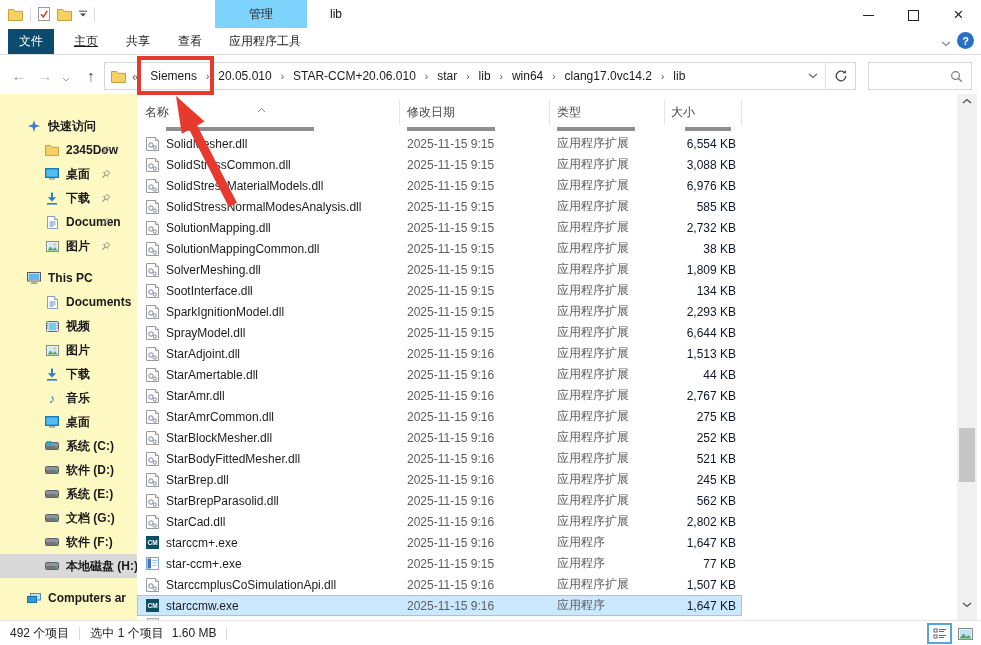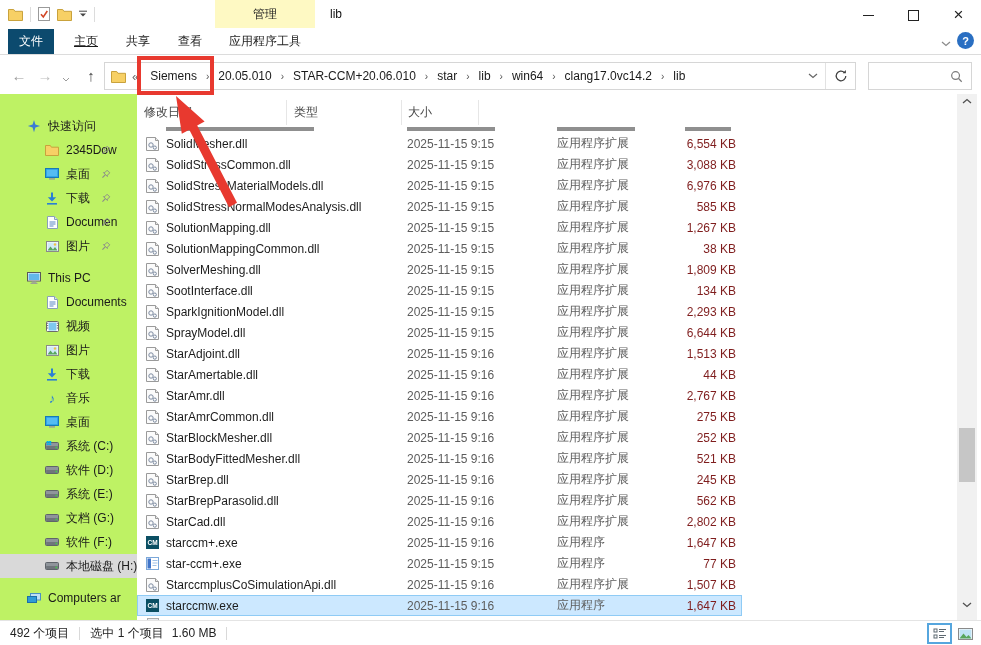--- a/index.html
+++ b/index.html
@@ -6,21 +6,21 @@
   html,body { background:#fff; }
   .window{
     position:relative; width:981px; height:645px; background:#fff; overflow:hidden;
     font-family:"Liberation Sans","DejaVu Sans",sans-serif; font-size:12px; color:#1a1a1a;
   }
   
   .titlebar{position:absolute;left:0;top:0;width:981px;height:28px;background:#fff;}
   .qat{position:absolute;left:8px;top:0;height:28px;display:flex;align-items:center;gap:7px;}
   .qat .sep{width:1px;height:15px;background:#dcdcdc;}
   .qat-btn{display:flex;align-items:center;}
-  .manage-tab{position:absolute;left:215px;top:0;width:100px;height:28px;background:#fef9c3;
+  .manage-tab{position:absolute;left:215px;top:0;width:92px;height:28px;background:#7dd3fc;
     display:flex;align-items:center;justify-content:center;color:#242424;}
   .win-title{position:absolute;left:330px;top:0;height:28px;line-height:28px;color:#111;}
   .win-controls{position:absolute;right:0;top:0;height:30px;display:flex;}
   .wbtn{width:45px;height:30px;display:flex;align-items:center;justify-content:center;color:#222;}
   .wbtn.close{font-size:17px;}
   
   .ribbonrow{position:absolute;left:0;top:28px;width:981px;height:27px;border-bottom:1px solid #dcdcdc;background:#fff;}
   .file-tab{position:absolute;left:8px;top:1px;width:46px;height:25px;background:#0c4a6e;color:#fff;
     display:flex;align-items:center;justify-content:center;}
   .rtab{position:absolute;top:1px;width:48px;height:25px;display:flex;align-items:center;justify-content:center;color:#1a1a1a;}
@@ -44,22 +44,22 @@
   .crumb{padding:0 8px;height:100%;display:flex;align-items:center;color:#1a1a1a;white-space:nowrap;}
   .crumb-sep{color:#555;font-size:10px;padding:0 1px;}
   .addr-spacer{flex:1;}
   .addr-chevd{width:24px;display:flex;justify-content:center;}
   .addr-refresh{width:30px;height:100%;border-left:1px solid #e2e2e2;display:flex;align-items:center;justify-content:center;}
   .searchbox{position:absolute;left:868px;top:7px;width:104px;height:28px;border:1px solid #d6d6d6;background:#fff;
     display:flex;align-items:center;}
   .searchbox input{flex:1;min-width:0;border:0;outline:0;padding-left:6px;font:inherit;background:transparent;}
   .search-ic{margin-right:8px;display:flex;}
   
-  .sidebar{position:absolute;left:0;top:94px;width:159px;height:526px;background:#bef264;border-right:1px solid #ececec;
-    padding-top:20px;overflow:hidden;}
+  .sidebar{position:absolute;left:0;top:94px;width:159px;height:526px;background:#fef9c3;border-right:1px solid #ececec;
+    padding-top:20px;overflow:hidden;font-weight:bold;}
   .side-row{position:relative;height:24px;display:flex;align-items:center;color:#1a1a1a;white-space:nowrap;}
   .side-row.group{padding-left:26px;}
   .side-row.child{padding-left:44px;}
   .side-ic{display:flex;width:16px;justify-content:center;margin-right:6px;flex:0 0 16px;}
   .side-label{overflow:hidden;max-width:72px;text-overflow:clip;}
   .side-row.group .side-label{max-width:92px;}
   .side-row .pin{position:absolute;left:100px;top:7px;display:flex;}
   .side-row.sel{background:#d9d9d9;}
   .side-gap{height:8px;}
   .music-note{color:#2a7fd4;font-size:13px;}
@@ -76,21 +76,21 @@
   .pbar{position:absolute;top:2px;height:4px;background:#8f8f8f;}
   .pb0{left:29px;width:148px;} .pb1{left:270px;width:88px;} .pb2{left:420px;width:78px;} .pb3{left:548px;width:46px;}
   .pico{position:absolute;left:10px;top:1px;width:12px;height:6px;background:#e9edf2;border:1px solid #adadad;}
   .rows{position:absolute;left:0;top:39px;width:605px;}
   .frow{height:21px;display:flex;align-items:center;}
   .frow.sel{background:#cce8ff;box-shadow:inset 0 0 0 1px #8fcbf5;}
   .fic{flex:0 0 20px;margin-left:9px;display:flex;align-items:center;}
   .fname{flex:0 0 234px;color:#1c1c1c;white-space:nowrap;overflow:hidden;}
   .fdate{flex:0 0 150px;padding-left:7px;color:#5c5c5c;}
   .ftype{flex:0 0 115px;padding-left:7px;color:#5c5c5c;}
-  .fsize{flex:0 0 77px;padding-right:6px;color:#7f1d1d;text-align:right;}
+  .fsize{flex:0 0 77px;padding-right:6px;color:#0f172a;text-align:right;}
   .partial-bottom{position:absolute;left:0;top:523px;width:605px;height:3px;overflow:hidden;}
   .cmicon{width:13px;height:13px;background:#0b4f63;color:#fff;font-size:6.5px;font-weight:bold;
     display:flex;align-items:center;justify-content:center;letter-spacing:0;}
   
   .vscroll{position:absolute;left:957px;top:94px;width:20px;height:526px;background:#f1f1f1;}
   .vs-up{position:absolute;left:0;top:4px;width:20px;display:flex;justify-content:center;}
   .vs-down{position:absolute;left:0;top:508px;width:20px;display:flex;justify-content:center;}
   .vs-thumb{position:absolute;left:2px;top:334px;width:16px;height:54px;background:#c6c6c6;}
   
   .statusbar{position:absolute;left:0;top:620px;width:981px;height:25px;border-top:1px solid #e4e4e4;background:#fff;
@@ -461,20 +461,26 @@
             <rect x=".5" y="3.5" width="9" height="6" fill="#2e9bd6" stroke="#1b6fa8"></rect>
           </svg>
         </span>
         <span class="side-label">Computers ar</span>
       </div>
       <div class="side-gap"></div>
     </div>
 
   <div class="filelist">
     <div class="fheader">
+      <div class="hcell h-name">
+        <span>名称</span>
+        <span class="sort-ind"><svg width="9" height="6" viewBox="0 0 9 6">
+              <path d="M1 5L4.5 1.5 8 5" fill="none" stroke="#8a8a8a"></path>
+            </svg></span>
+      </div>
       <div class="hcell h-date">修改日期</div>
       <div class="hcell h-type">类型</div>
       <div class="hcell h-size">大小</div>
     </div>
     <div class="partial-top">
       <span class="pbar pb0"></span>
         <span class="pbar pb1"></span>
         <span class="pbar pb2"></span>
         <span class="pbar pb3"></span>
     </div>
@@ -540,21 +546,21 @@
             <svg width="13" height="14" viewBox="0 0 13 14">
               <path d="M.5.5h9l3 3v10H.5z" fill="#fbfbfb" stroke="#9a9a9a"></path>
               <path d="M9.5.5v3h3" fill="#e8e8e8" stroke="#9a9a9a"></path>
               <circle cx="5" cy="8" r="2.2" fill="none" stroke="#7b8aa0"></circle>
               <circle cx="8.8" cy="10.6" r="1.6" fill="none" stroke="#7b8aa0"></circle>
             </svg>
           </span>
           <span class="fname">SolutionMapping.dll</span>
           <span class="fdate">2025-11-15 9:15</span>
           <span class="ftype">应用程序扩展</span>
-          <span class="fsize">1,267 KB</span>
+          <span class="fsize">2,732 KB</span>
         </div>
         <div class="frow">
           <span class="fic">
             <svg width="13" height="14" viewBox="0 0 13 14">
               <path d="M.5.5h9l3 3v10H.5z" fill="#fbfbfb" stroke="#9a9a9a"></path>
               <path d="M9.5.5v3h3" fill="#e8e8e8" stroke="#9a9a9a"></path>
               <circle cx="5" cy="8" r="2.2" fill="none" stroke="#7b8aa0"></circle>
               <circle cx="8.8" cy="10.6" r="1.6" fill="none" stroke="#7b8aa0"></circle>
             </svg>
           </span>

